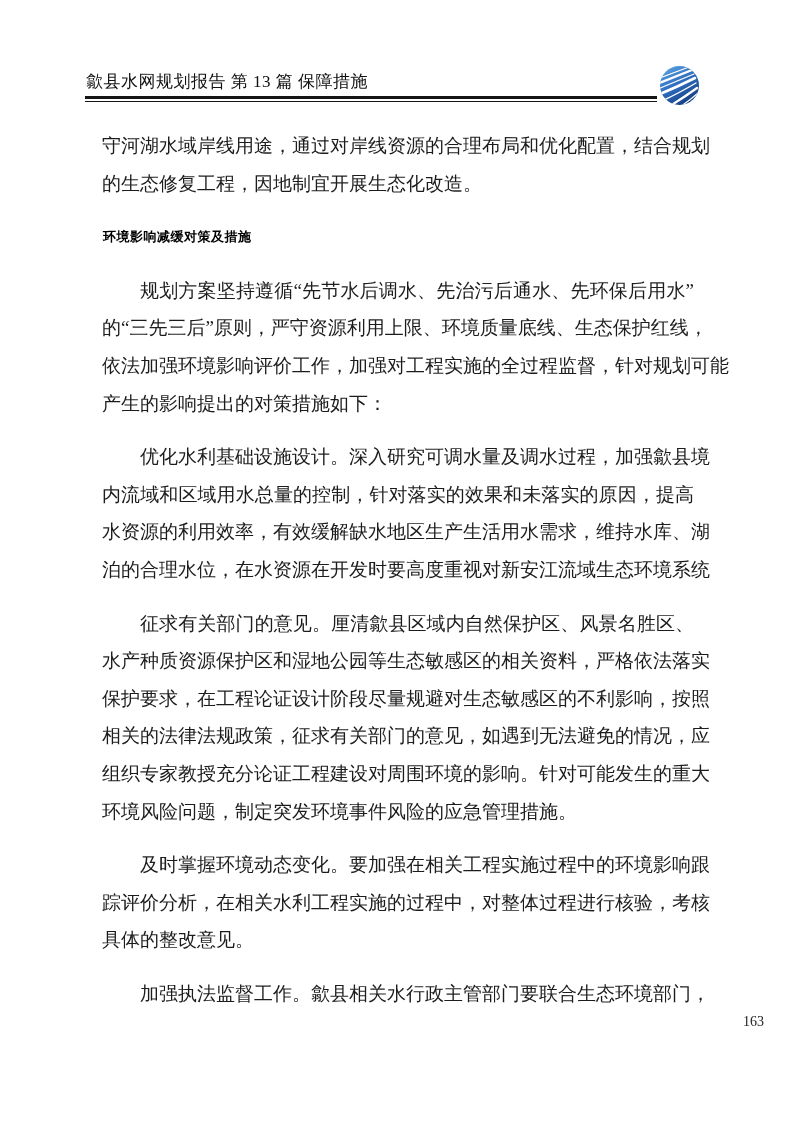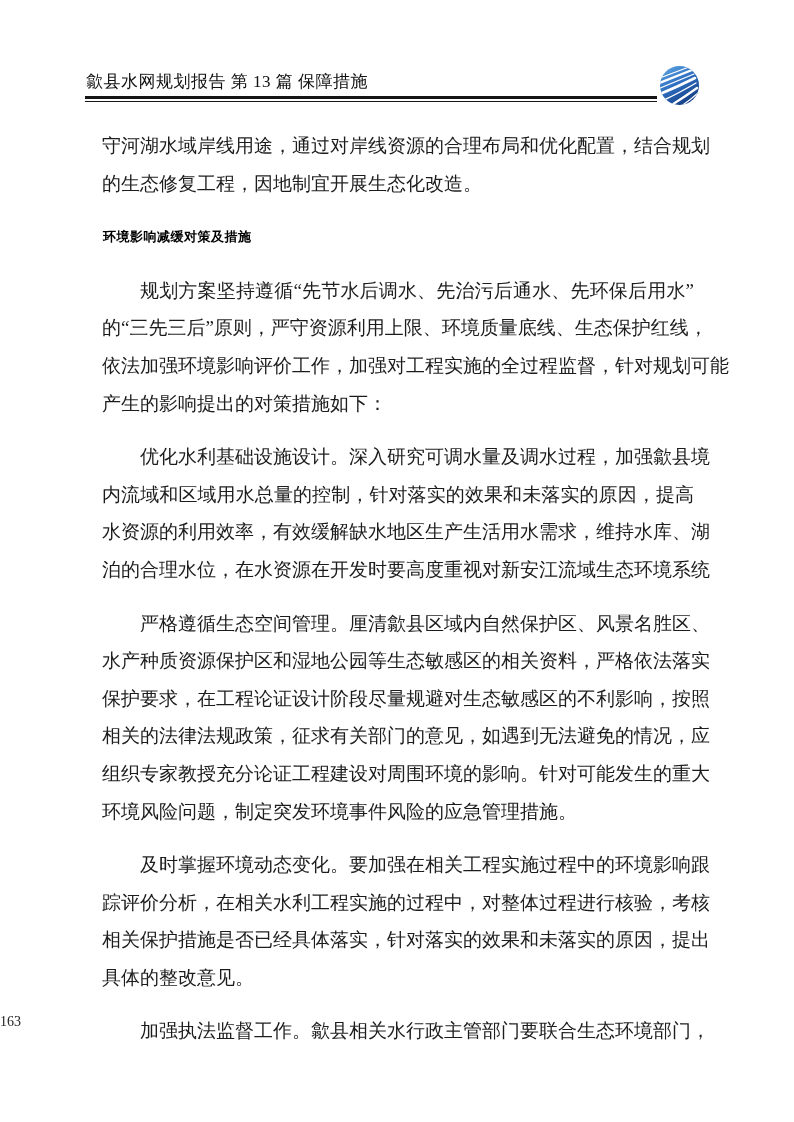--- a/index.html
+++ b/index.html
@@ -74,21 +74,21 @@
     height: 37.6px;
     color: #000000;
     letter-spacing: 0.5px;
   }
   
   .page-number {
     position: absolute;
     left: 0;
     top: 1014px;
     width: 764px;
-    text-align: left;
+    text-align: right;
     font-size: 14px;
     color: #222222;
   }
 </style>
 </head>
 <body>
 
 <div class="page">
 
   <div class="header-title">歙县水网规划报告 第 13 篇 保障措施</div>
@@ -137,32 +137,31 @@
     </div>
 
     <div class="para">
       <div class="line first">优化水利基础设施设计。深入研究可调水量及调水过程，加强歙县境</div>
       <div class="line">内流域和区域用水总量的控制，针对落实的效果和未落实的原因，提高</div>
       <div class="line">水资源的利用效率，有效缓解缺水地区生产生活用水需求，维持水库、湖</div>
       <div class="line">泊的合理水位，在水资源在开发时要高度重视对新安江流域生态环境系统</div>
     </div>
 
     <div class="para">
-      <div class="line first">严格遵循生态空间管理。厘清歙县区域内自然保护区、风景名胜区、</div>
+      <div class="line first">征求有关部门的意见。厘清歙县区域内自然保护区、风景名胜区、</div>
       <div class="line">水产种质资源保护区和湿地公园等生态敏感区的相关资料，严格依法落实</div>
       <div class="line">保护要求，在工程论证设计阶段尽量规避对生态敏感区的不利影响，按照</div>
       <div class="line">相关的法律法规政策，征求有关部门的意见，如遇到无法避免的情况，应</div>
       <div class="line">组织专家教授充分论证工程建设对周围环境的影响。针对可能发生的重大</div>
       <div class="line last">环境风险问题，制定突发环境事件风险的应急管理措施。</div>
     </div>
 
     <div class="para">
       <div class="line first">及时掌握环境动态变化。要加强在相关工程实施过程中的环境影响跟</div>
       <div class="line">踪评价分析，在相关水利工程实施的过程中，对整体过程进行核验，考核</div>
-      <div class="line">相关保护措施是否已经具体落实，针对落实的效果和未落实的原因，提出</div>
       <div class="line last">具体的整改意见。</div>
     </div>
 
     <div class="para">
       <div class="line first">加强执法监督工作。歙县相关水行政主管部门要联合生态环境部门，</div>
     </div>
 
   </div>
 
   <div class="page-number">163</div>

